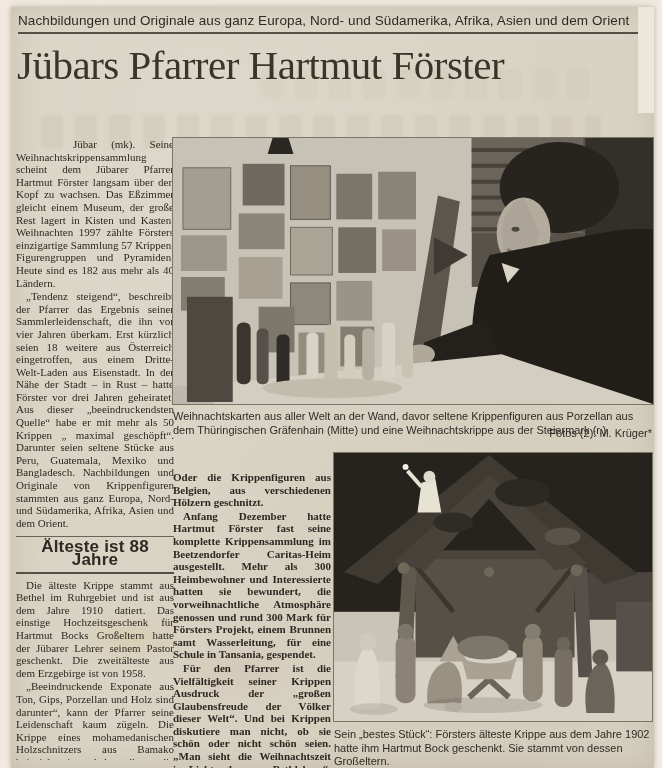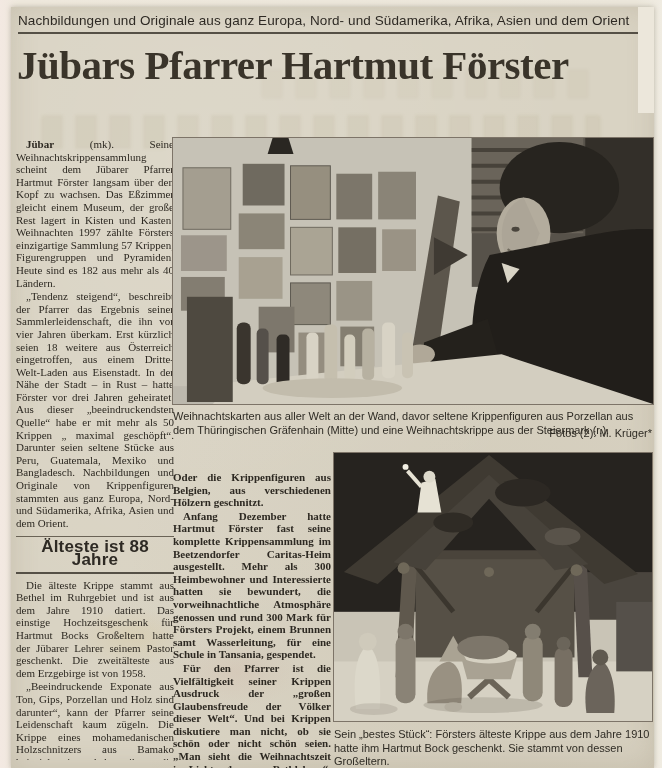--- a/index.html
+++ b/index.html
@@ -22,40 +22,40 @@
   .notch-tr{position:absolute;right:0;top:0;width:16px;height:106px;background:#ece7db;}
   
   .kicker{
     position:absolute;left:7px;top:6px;width:620px;
     font-family:"Liberation Sans",sans-serif;font-size:13.5px;color:#2e2a24;
     padding-bottom:4px;border-bottom:2px solid #555046;letter-spacing:.1px;
   }
   
   .headline{
     position:absolute;left:6px;top:36px;width:630px;
-    font-family:"Liberation Serif",serif;font-weight:bold;color:#3a342a;
+    font-family:"Liberation Serif",serif;font-weight:normal;color:#3a342a;
     font-size:41px;line-height:44px;letter-spacing:-.5px;white-space:nowrap;
   }
   
   .ghost{position:absolute;opacity:.6;pointer-events:none;}
   .ghost-bar{
     background:repeating-linear-gradient(90deg, rgba(150,135,95,.16) 0 22px, rgba(150,135,95,0) 22px 34px);
     filter:blur(1.5px);border-radius:4px;
   }
   .ghost-y{background:radial-gradient(ellipse, rgba(205,170,60,.18), rgba(205,170,60,0) 70%);}
   .ghost-p{background:radial-gradient(ellipse, rgba(190,120,110,.14), rgba(190,120,110,0) 70%);}
   
   .col{
     position:absolute;color:#2d2922;font-family:"Liberation Serif",serif;
     font-size:11px;line-height:12.6px;text-align:justify;overflow:hidden;
     hyphens:auto;-webkit-hyphens:auto;
   }
   .col p{margin:0 0 1px 0;text-indent:10px;}
   .col p.noindent{text-indent:0;}
-  .lead{font-weight:bold;}
+  .lead{font-weight:normal;margin-left:47px;}
   .subhead-block{margin:7px 0 5px 0;border-top:1.5px solid #6a6356;border-bottom:2px solid #555046;padding:4px 0 5px 0;}
   .subhead{
     font-family:"Liberation Sans",sans-serif;font-weight:bold;font-size:17px;
     color:#2e2a24;letter-spacing:.2px;text-indent:0;text-align:center;
   }
   
   .photo{position:absolute;border:1px solid #7d7468;box-sizing:border-box;background:#b9b5aa;}
   .photo svg{display:block;width:100%;height:100%;}
   
   .caption{
@@ -237,15 +237,15 @@
         <circle cx="268" cy="206" r="8" fill="#5f594f"></circle>
         <ellipse cx="120" cy="256" rx="9" ry="5" fill="#c9c3b4"></ellipse>
         <ellipse cx="150" cy="254" rx="60" ry="8" fill="rgba(80,72,60,.18)"></ellipse>
         <ellipse cx="40" cy="258" rx="24" ry="6" fill="rgba(80,72,60,.15)"></ellipse>
       </g>
       <rect x="284" y="150" width="36" height="70" fill="#55504a"></rect>
     </svg>
   </div>
 
   <div class="caption" style="left:323px;top:721px;width:318px;height:30px;">
-    <span>Sein „bestes Stück“: Försters älteste Krippe aus dem Jahre 1910 hatte ihm Hartmut Bock geschenkt. Sie stammt von dessen Großeltern.</span>
+    <span>Sein „bestes Stück“: Försters älteste Krippe aus dem Jahre 1902 hatte ihm Hartmut Bock geschenkt. Sie stammt von dessen Großeltern.</span>
   </div>
 </div>
 
 </body></html>

